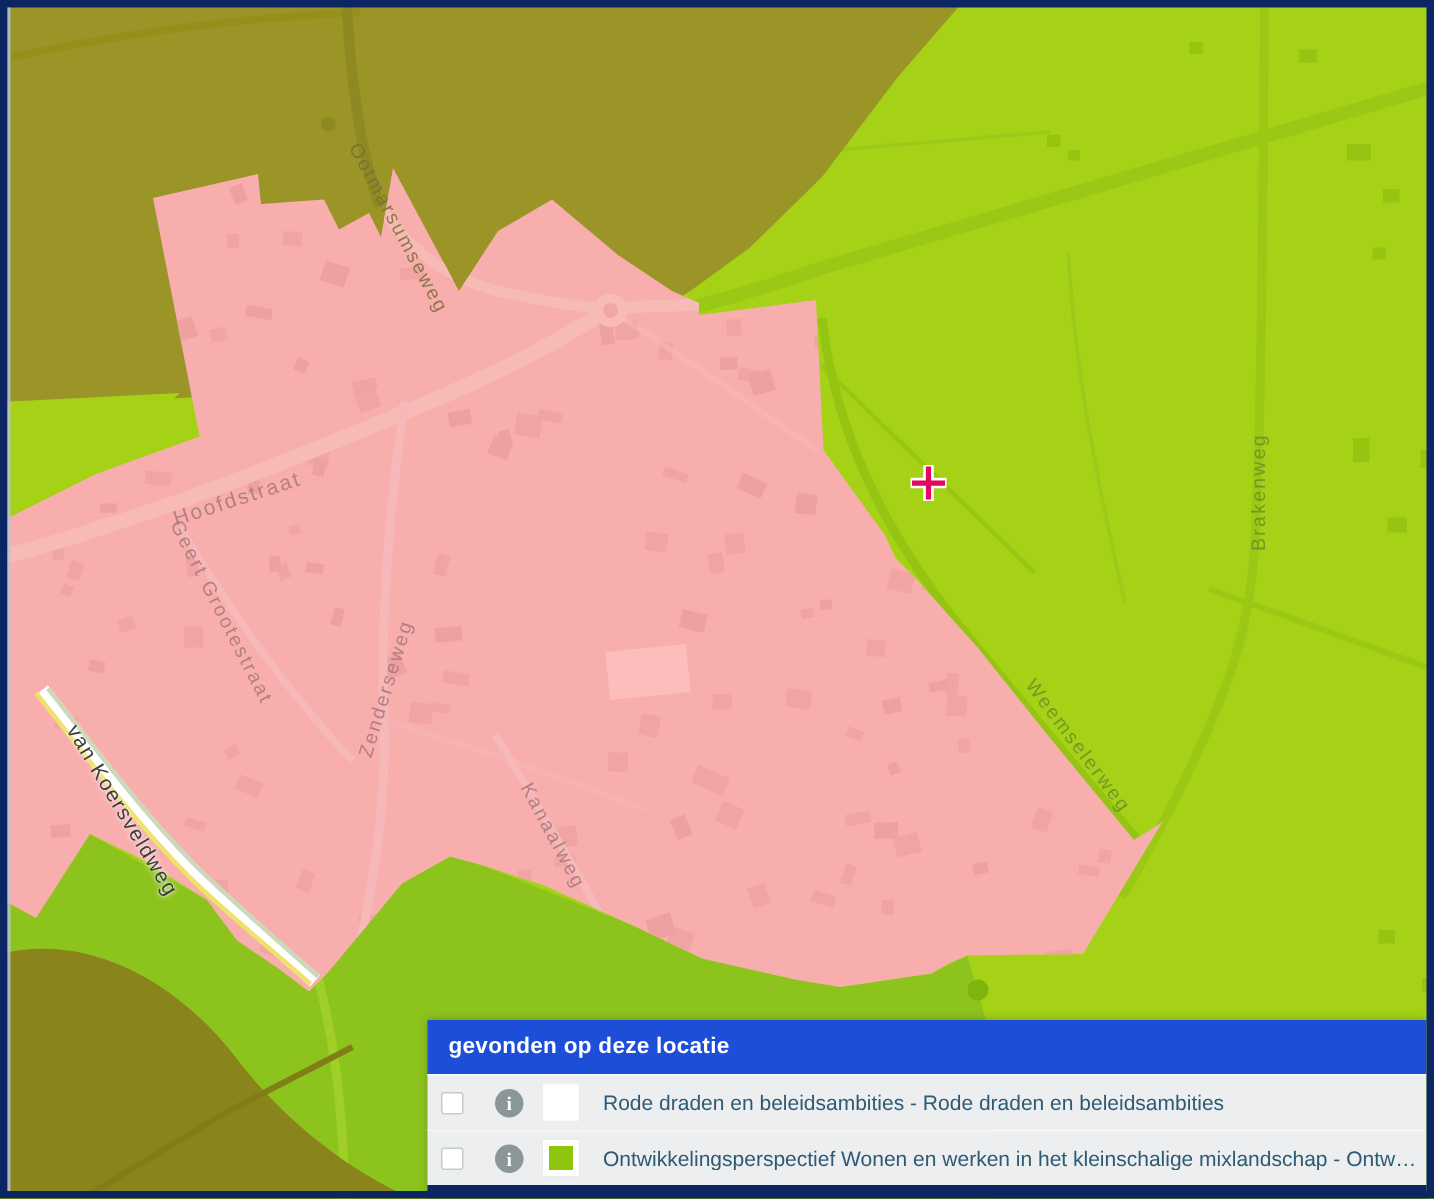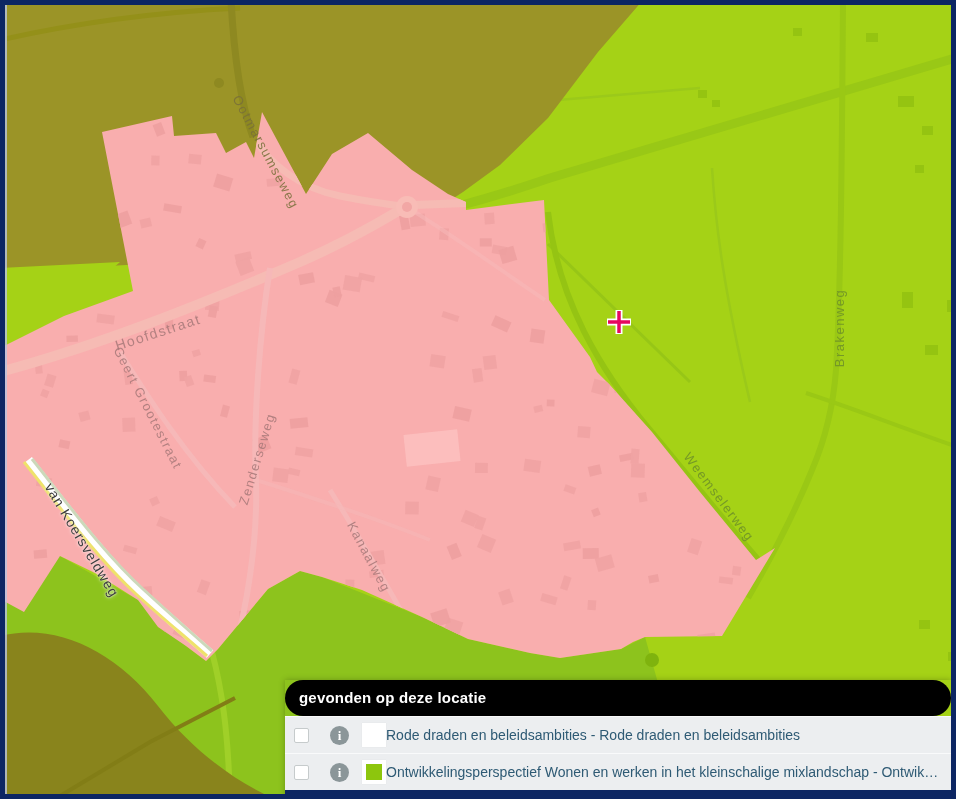--- a/index.html
+++ b/index.html
@@ -27,43 +27,43 @@
   .lbl-olive{color:rgba(120,110,58,.85);}
   .lbl-green{color:rgba(112,146,40,.9);}
   .lbl-dark{color:#3d3d3d;font-size:14px;letter-spacing:1px;
     text-shadow:0 0 2px rgba(255,255,255,.95),0 0 4px rgba(255,255,255,.7);}
   
   #panel{
     position:absolute;left:285px;top:680px;right:5px;z-index:40;
     box-shadow:0 0 6px rgba(0,0,0,.25);
   }
   #panel-header{
-    background:#000000;color:#ffffff;height:36px;line-height:36px;
-    font-size:15px;font-weight:bold;padding-left:14px;letter-spacing:.2px;border-radius:18px;
+    background:#1d4ed8;color:#ffffff;height:36px;line-height:36px;
+    font-size:15px;font-weight:bold;padding-left:14px;letter-spacing:.2px;
   }
   .panel-row{
     background:#eceef0;height:36px;display:flex;align-items:center;
     border-top:1px solid #f9fafb;overflow:hidden;
   }
   .row-checkbox{
     width:13px;height:13px;background:#fff;border:1px solid #c6cbcc;
     border-radius:2px;margin-left:9px;flex:0 0 auto;cursor:pointer;
   }
   .info-icon{
     width:19px;height:19px;border-radius:50%;background:#8b9699;color:#fff;
     font-size:13px;font-weight:bold;font-family:"Liberation Serif",serif;
     display:flex;align-items:center;justify-content:center;
     margin-left:21px;flex:0 0 auto;cursor:pointer;line-height:1;
   }
   .swatch{
     width:16px;height:16px;border:4px solid #ffffff;margin-left:13px;
     flex:0 0 auto;box-shadow:0 0 1px rgba(0,0,0,.08);
   }
   .row-label{
-    color:#2e5a74;font-size:14px;margin-left:0;white-space:nowrap;
+    color:#2e5a74;font-size:14px;margin-left:16px;white-space:nowrap;
     overflow:hidden;text-overflow:ellipsis;flex:1 1 auto;padding-right:6px;
   }
   #panel-footer{height:10px;background:#0c2663;}
   
 </style>
 </head>
 <body>
 
 <div id="screen">
 

